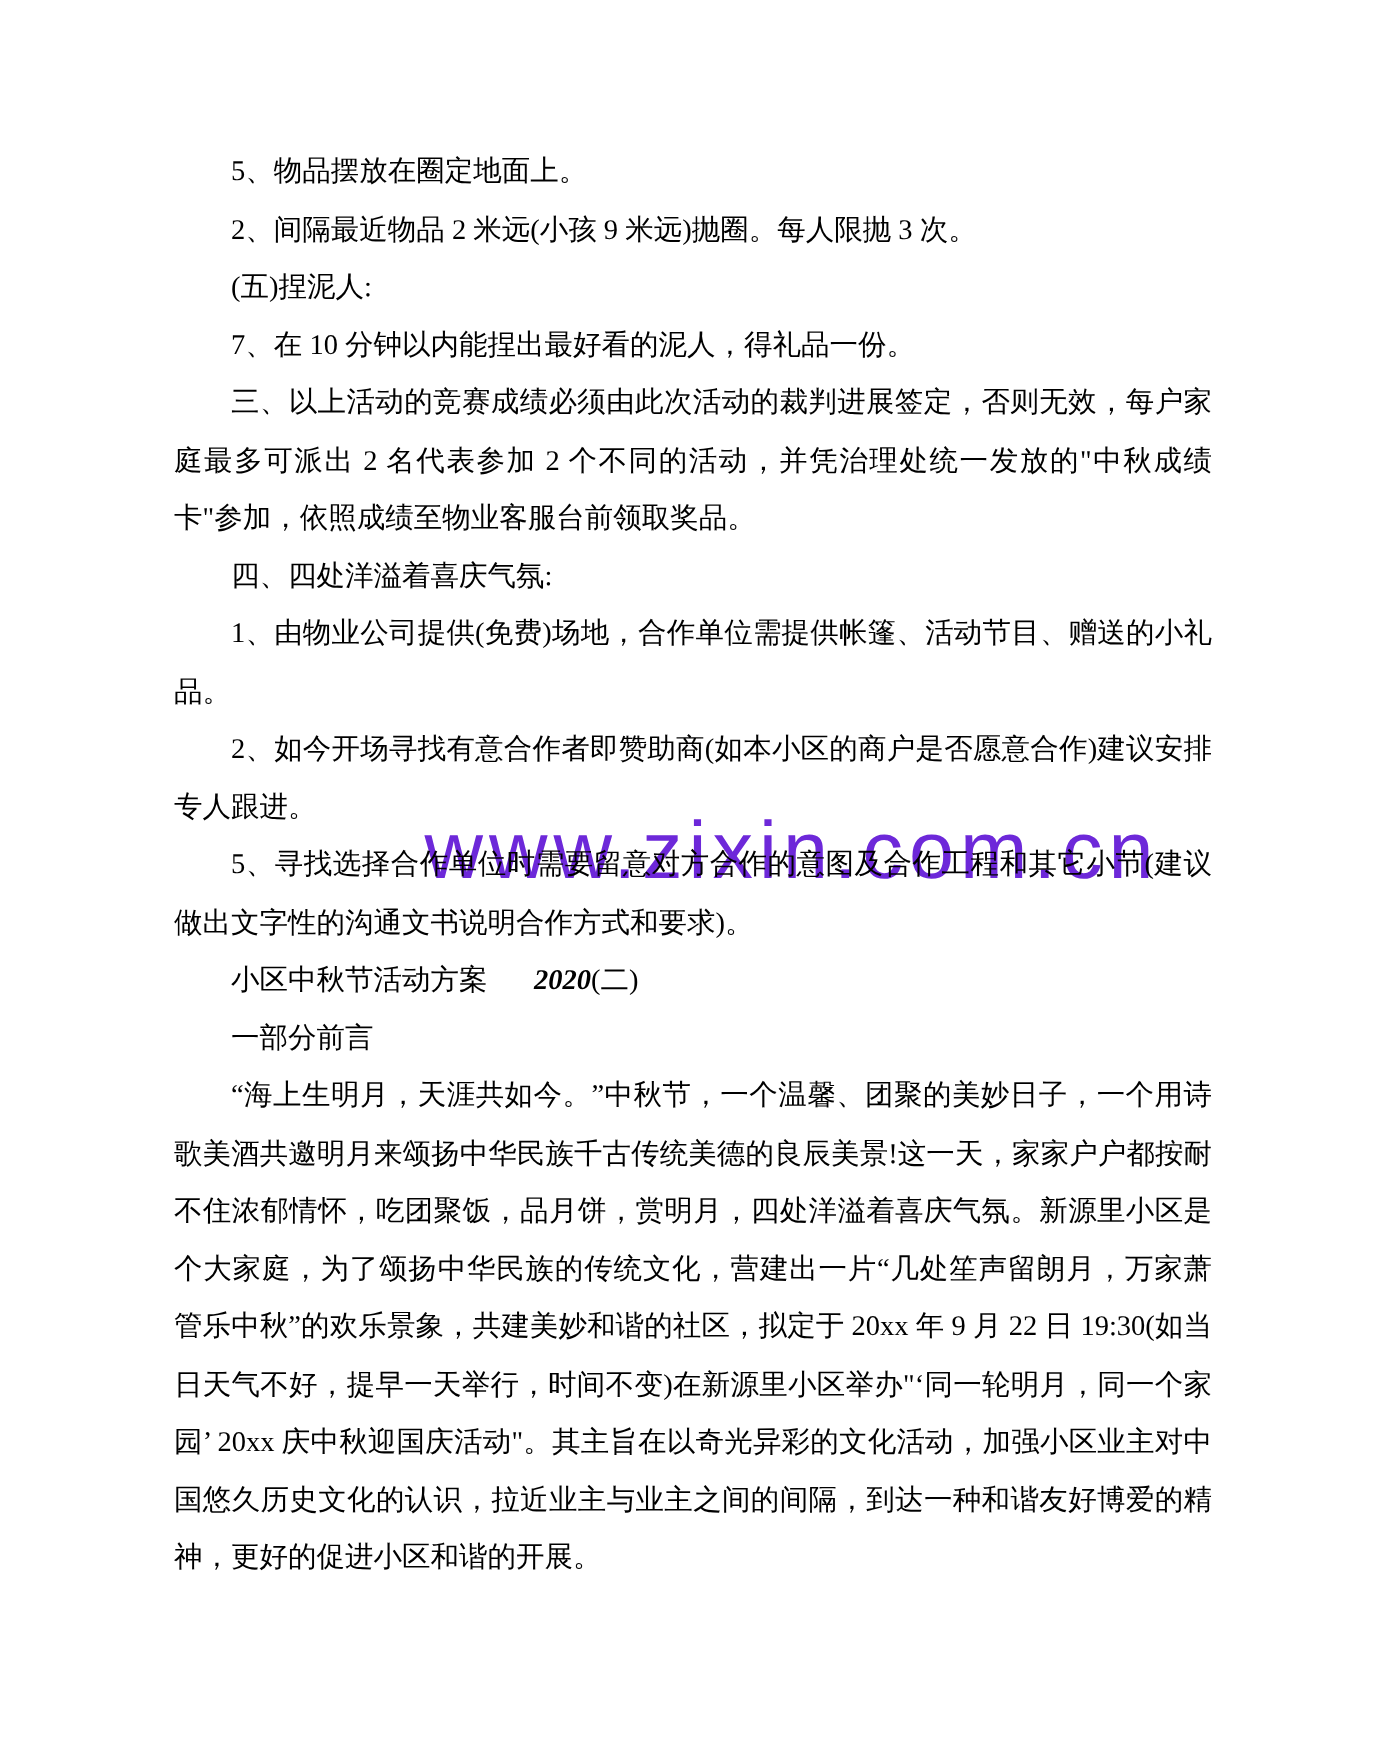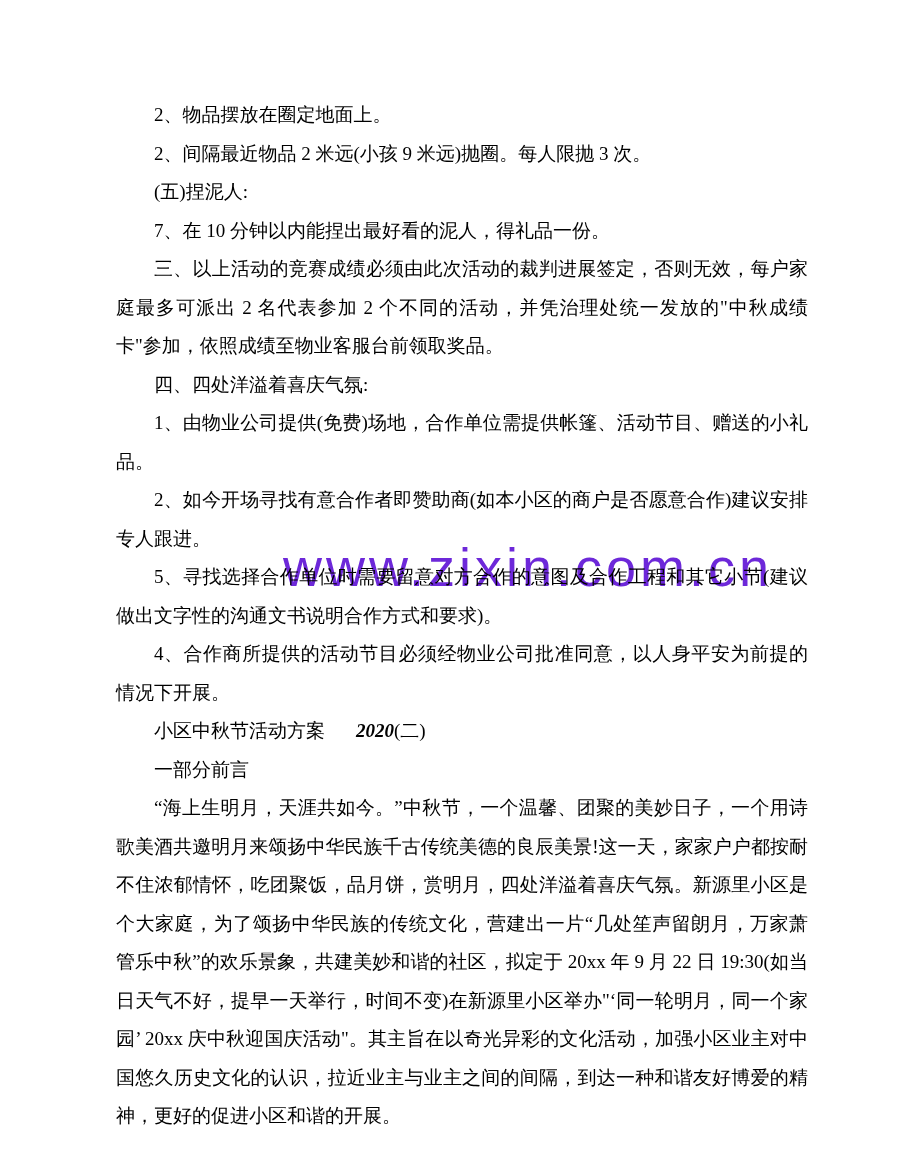--- a/index.html
+++ b/index.html
@@ -46,27 +46,26 @@
     white-space: nowrap;
     user-select: none;
   }
 </style>
 </head>
 <body>
 
 <div class="page">
   <div class="watermark">www.zixin.com.cn</div>
   <div class="content">
-      <p class="para"><span>2、物品摆放在圈定地面上。</span></p>
+      <p class="para"><span>5、物品摆放在圈定地面上。</span></p>
       <p class="para"><span>2、间隔最近物品 2 米远(小孩 9 米远)抛圈。每人限抛 3 次。</span></p>
       <p class="para"><span>(五)捏泥人:</span></p>
       <p class="para"><span>7、在 10 分钟以内能捏出最好看的泥人，得礼品一份。</span></p>
       <p class="para"><span>三、以上活动的竞赛成绩必须由此次活动的裁判进展签定，否则无效，每户家庭最多可派出 2 名代表参加 2 个不同的活动，并凭治理处统一发放的"中秋成绩卡"参加，依照成绩至物业客服台前领取奖品。</span></p>
       <p class="para"><span>四、四处洋溢着喜庆气氛:</span></p>
       <p class="para"><span>1、由物业公司提供(免费)场地，合作单位需提供帐篷、活动节目、赠送的小礼品。</span></p>
       <p class="para"><span>2、如今开场寻找有意合作者即赞助商(如本小区的商户是否愿意合作)建议安排专人跟进。</span></p>
       <p class="para"><span>5、寻找选择合作单位时需要留意对方合作的意图及合作工程和其它小节(建议做出文字性的沟通文书说明合作方式和要求)。</span></p>
-      <p class="para"><span>4、合作商所提供的活动节目必须经物业公司批准同意，以人身平安为前提的情况下开展。</span></p>
       <p class="para"><span>小区中秋节活动方案</span><span class="bold-italic">2020</span><span>(二)</span></p>
       <p class="para"><span>一部分前言</span></p>
       <p class="para"><span>“海上生明月，天涯共如今。”中秋节，一个温馨、团聚的美妙日子，一个用诗歌美酒共邀明月来颂扬中华民族千古传统美德的良辰美景!这一天，家家户户都按耐不住浓郁情怀，吃团聚饭，品月饼，赏明月，四处洋溢着喜庆气氛。新源里小区是个大家庭，为了颂扬中华民族的传统文化，营建出一片“几处笙声留朗月，万家萧管乐中秋”的欢乐景象，共建美妙和谐的社区，拟定于 20xx 年 9 月 22 日 19:30(如当日天气不好，提早一天举行，时间不变)在新源里小区举办"‘同一轮明月，同一个家园’ 20xx 庆中秋迎国庆活动"。其主旨在以奇光异彩的文化活动，加强小区业主对中国悠久历史文化的认识，拉近业主与业主之间的间隔，到达一种和谐友好博爱的精神，更好的促进小区和谐的开展。</span></p>
     </div>
 </div>
 
 </body></html>

